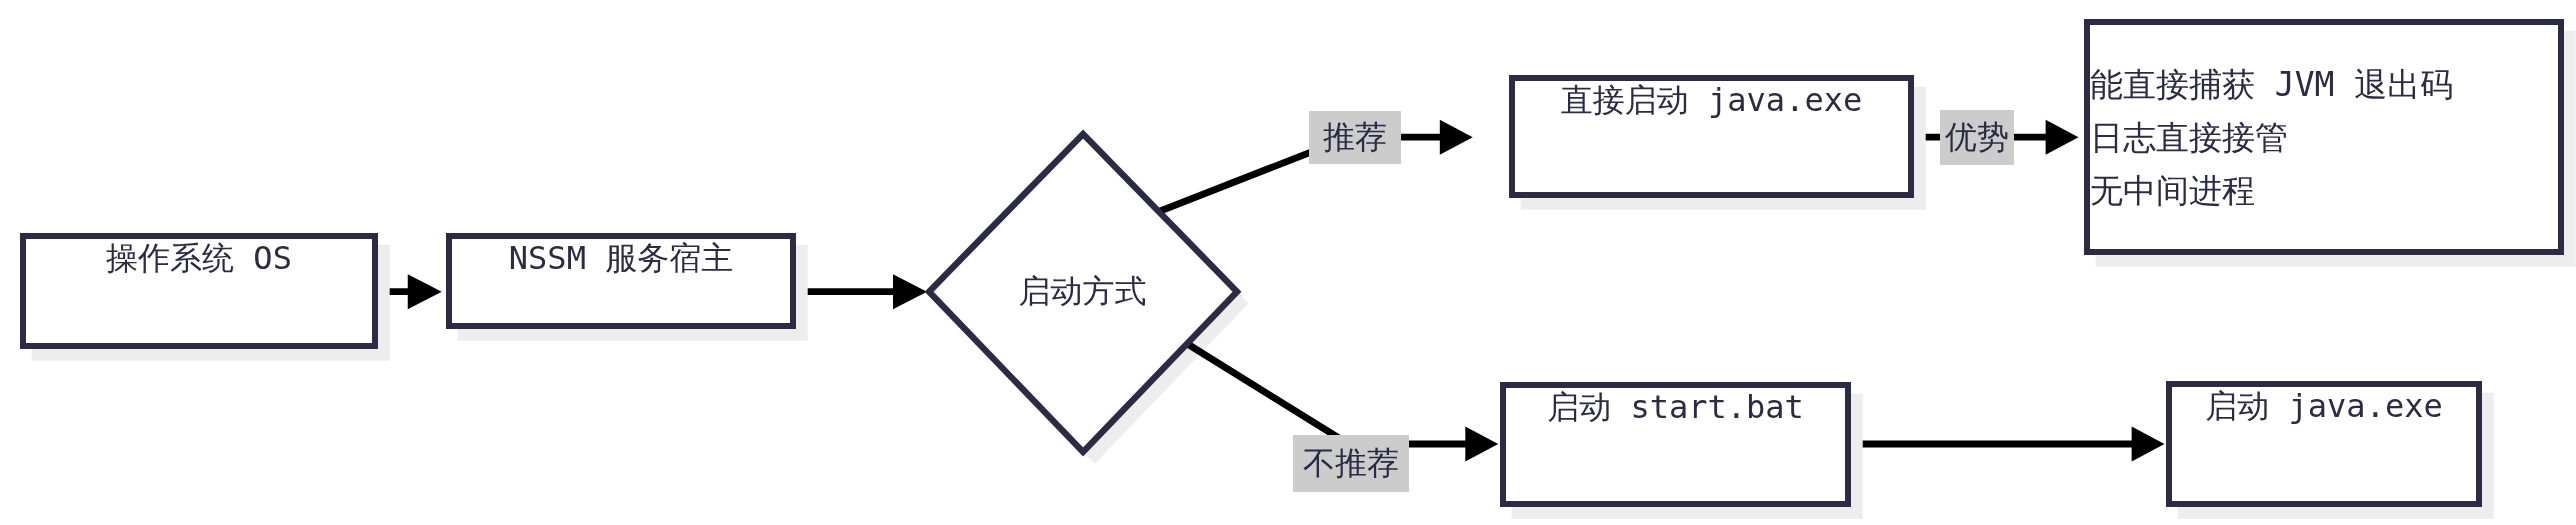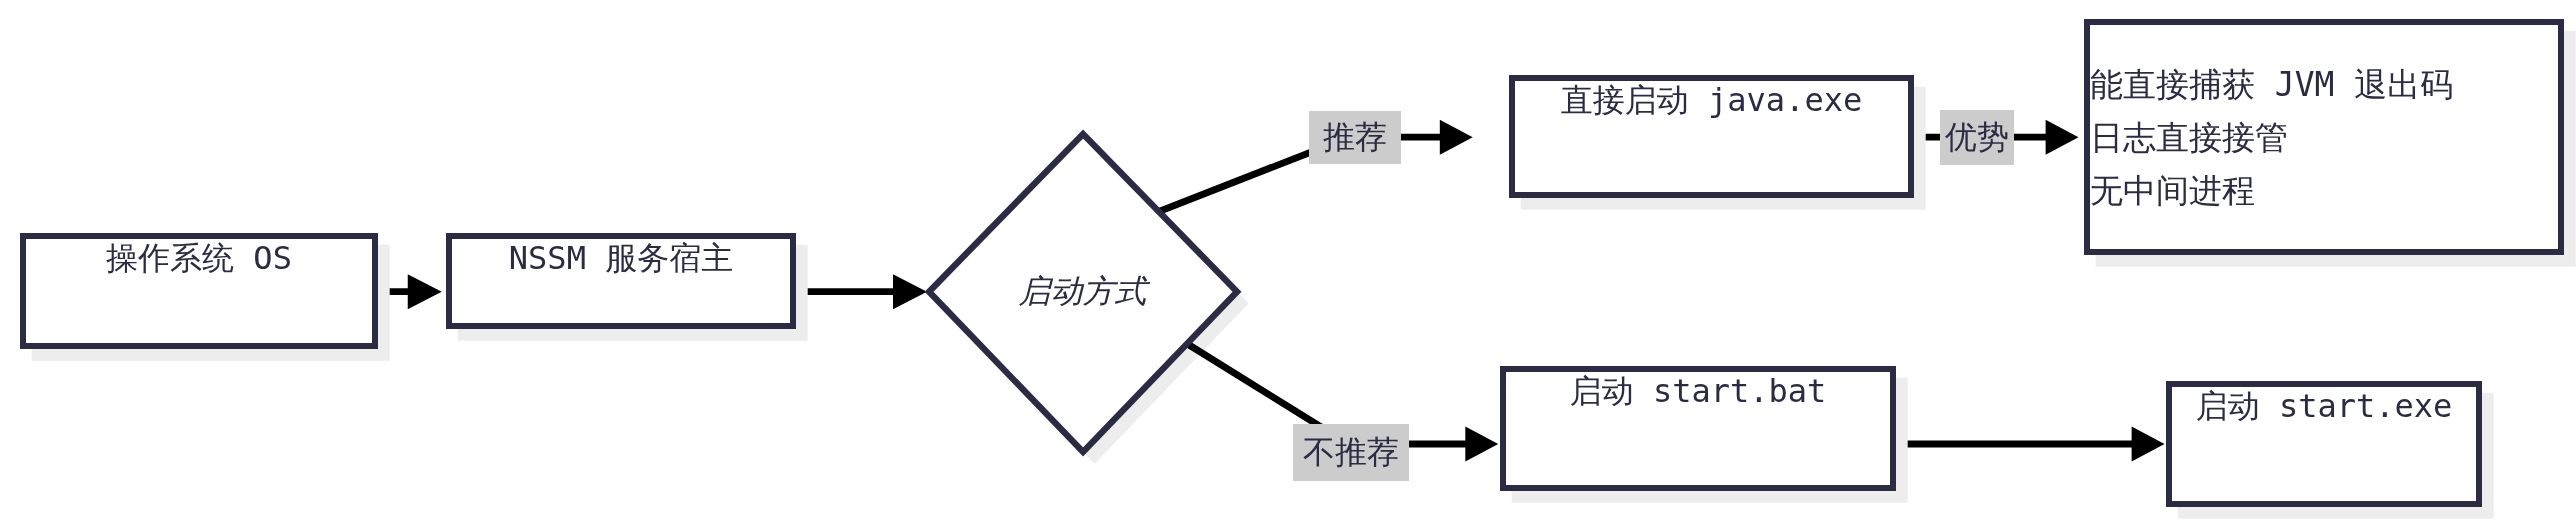--- a/index.html
+++ b/index.html
@@ -114,40 +114,40 @@
   </svg>
 
   <div class="node" style="left:20px; top:233px; width:358px; height:116px;">
     <span>操作系统 OS</span>
   </div>
 
   <div class="node" style="left:446px; top:233px; width:350px; height:96px;">
     <span>NSSM 服务宿主</span>
   </div>
 
-  <div class="diamond-label" style="left:1003px; top:265px; width:159px; height:53px;font-style:italic;">启动方式</div>
+  <div class="diamond-label" style="left:1003px; top:265px; width:159px; height:53px;">启动方式</div>
 
   <div class="node" style="left:1475px; top:75px; width:405px; height:123px;margin-left:34px;">
     <span>直接启动 java.exe</span>
   </div>
 
   <div class="node node-adv" style="left:2084px; top:19px; width:480px; height:236px;">
     <span class="adv-line">能直接捕获 JVM 退出码</span>
     <span class="adv-line">日志直接接管</span>
     <span class="adv-line">无中间进程</span>
   </div>
 
-  <div class="node" style="left:1500px; top:366px; width:396px; height:125px;">
+  <div class="node" style="left:1500px; top:382px; width:351px; height:125px;">
     <span>启动 start.bat</span>
   </div>
 
   <div class="node" style="left:2166px; top:381px; width:316px; height:126px;">
-    <span>启动 start.exe</span>
+    <span>启动 java.exe</span>
   </div>
 
   <div class="edge-label" style="left:1309px; top:111px; width:92px; height:53px;">推荐</div>
 
   <div class="edge-label" style="left:1940px; top:110px; width:74px; height:55px;">优势</div>
 
-  <div class="edge-label" style="left:1293px; top:424px; width:116px; height:57px;">不推荐</div>
+  <div class="edge-label" style="left:1293px; top:435px; width:116px; height:57px;">不推荐</div>
 
 </div>
 
 
 </body></html>

